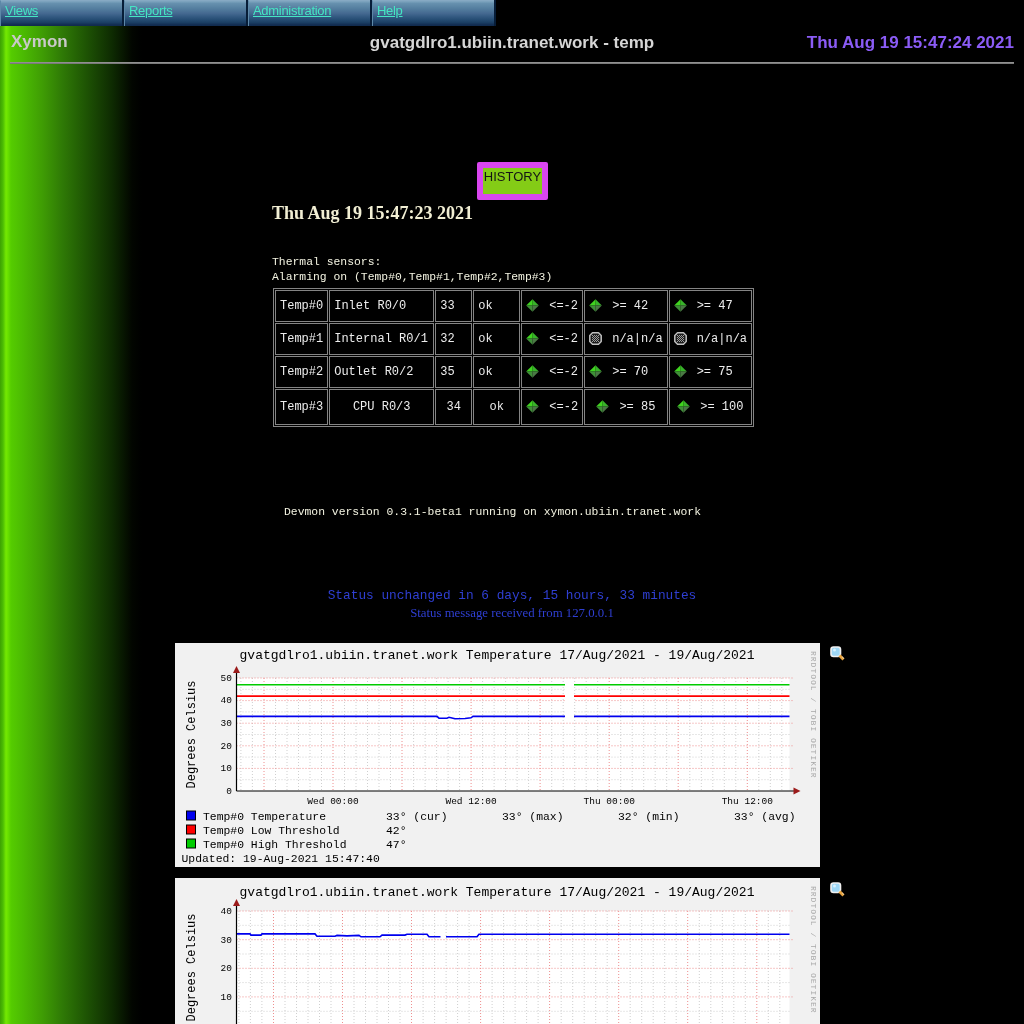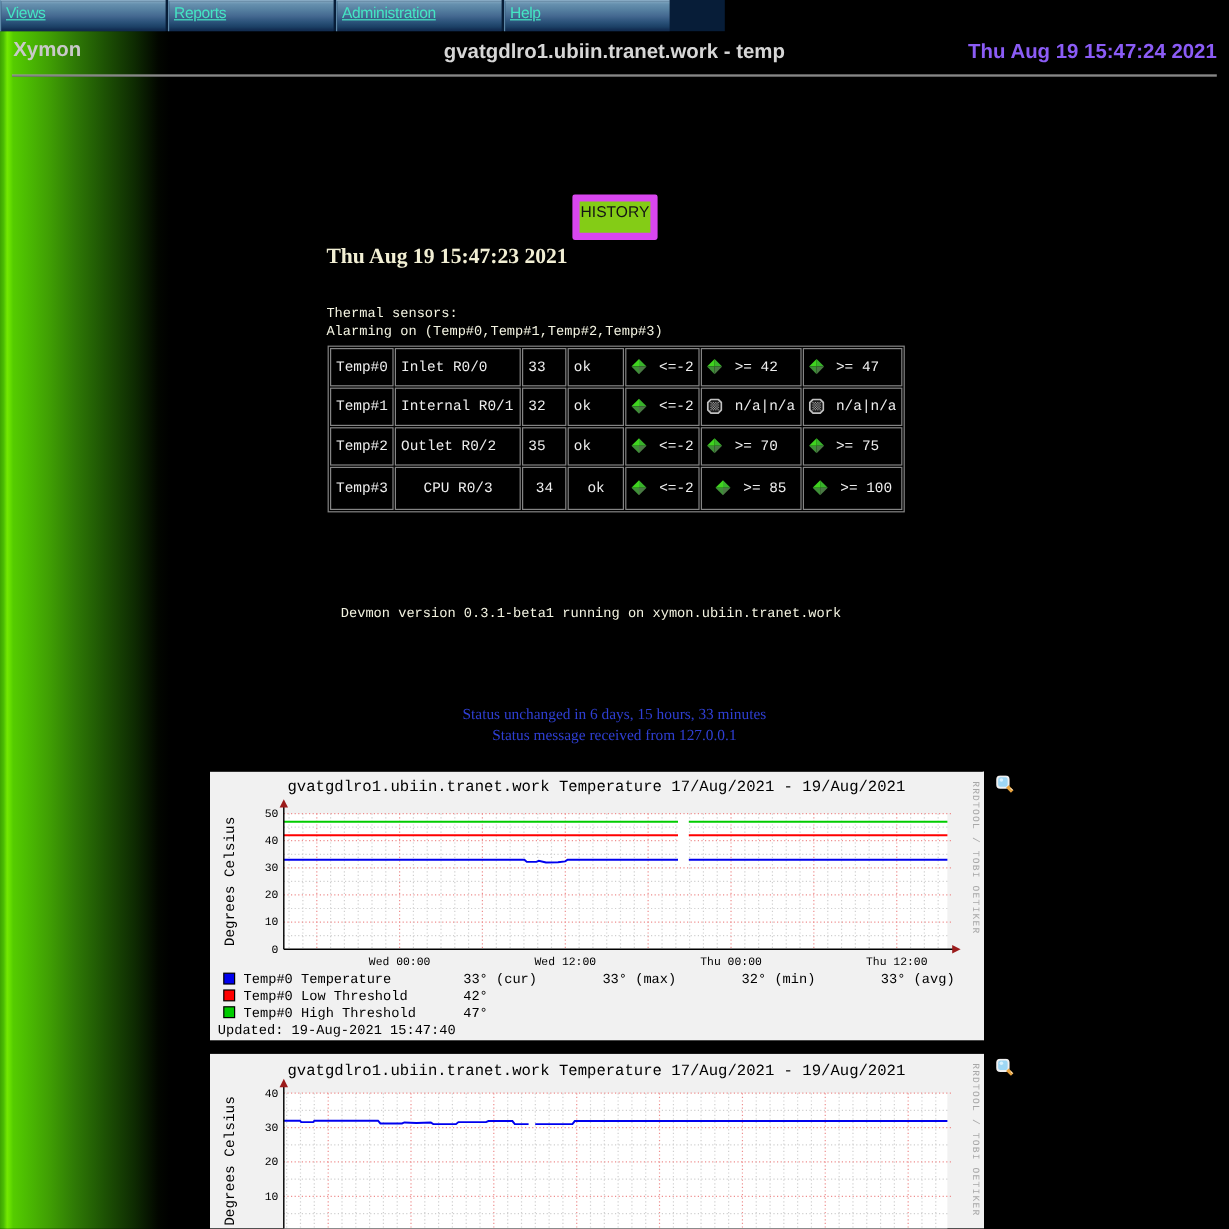--- a/index.html
+++ b/index.html
@@ -8,21 +8,21 @@
   background-color:#000;
   background-image:
     linear-gradient(to right,
       #3da202 0px, #4cbc04 3px, #74e802 6px, #68e000 8px,
       #55cc00 11px, #4cbc02 22px, #3f9d04 42px, #2f7a06 62px,
       #1e5404 86px, #0e2b02 112px, #020600 132px, #000 142px, #000 100%);
   font-family:"Liberation Sans", sans-serif;
   position:relative;
 }
 a { color:#45e6c4; }
-.menu { position:absolute; top:0; left:0; width:604px; height:26px; display:flex; background:#071d38; }
+.menu { position:absolute; top:0; left:0; width:496px; height:26px; display:flex; background:#071d38; }
 .menu a {
   display:block; width:138px; height:26px; margin-right:2px;
   background:linear-gradient(180deg,#81a7c1 0%,#6690ae 10%,#547e9f 30%,#446890 50%,#345a82 62%,#264d74 74%,#1b3f64 86%,#132f54 94%,#102a4c 100%);
   font-size:13px; letter-spacing:-0.3px; padding:2px 0 0 4px; text-decoration:underline;
   border-top:1px solid #86a9c3; border-left:1px solid #5d88a8;
 }
 .hdr { position:absolute; top:32px; left:0; width:1024px; height:20px; color:#c9c9c9; font-weight:bold; }
 .hdr .l { position:absolute; left:11px; top:0; font-size:17px; }
 .hdr .m { position:absolute; left:0; width:1024px; text-align:center; top:1px; font-size:17px; color:#d6d6d6; }
 .hdr .r { position:absolute; right:10px; top:1px; font-size:17px; color:#8b5cf6; }
@@ -47,21 +47,21 @@
 .stable td:nth-child(2), .stable th:nth-child(2) { width:105px; }
 .stable td:nth-child(3), .stable th:nth-child(3) { width:37px; }
 .stable td:nth-child(4), .stable th:nth-child(4) { width:47px; }
 .stable td:nth-child(5), .stable th:nth-child(5) { width:62px; }
 .stable td:nth-child(6), .stable th:nth-child(6) { width:83px; }
 .stable td:nth-child(7), .stable th:nth-child(7) { width:82px; }
 .tv { margin-left:10px; }
 .devmon { position:absolute; left:272px; top:506px; font-family:"Liberation Mono", monospace;
   font-size:11.4px; color:#f3f3e1; white-space:pre;padding-left:12px; }
 .blue1 { position:absolute; left:0; top:588px; width:1024px; text-align:center;
-  font-family:Liberation Serif, serif; font-size:12.8px; color:#2f3fd3; }
+  font-family:Liberation Mono, monospace; font-size:12.8px; color:#2f3fd3; }
 .blue2 { position:absolute; left:0; top:606px; width:1024px; text-align:center;
   font-family:"Liberation Serif", serif; font-size:12.8px; color:#2f3fd3; }
 .gpanel1 { position:absolute; left:175px; top:643px; width:645px; height:224px;
   border-bottom:2px solid #4a4a4a; border-right:1px solid #b5b5b5; }
 .gpanel2 { position:absolute; left:175px; top:878px; width:645px; height:146px; overflow:hidden; }
 .mag1 { position:absolute; left:830px; top:646px; }
 .mag2 { position:absolute; left:830px; top:882px; }
 </style>
 </head>
 <body>

